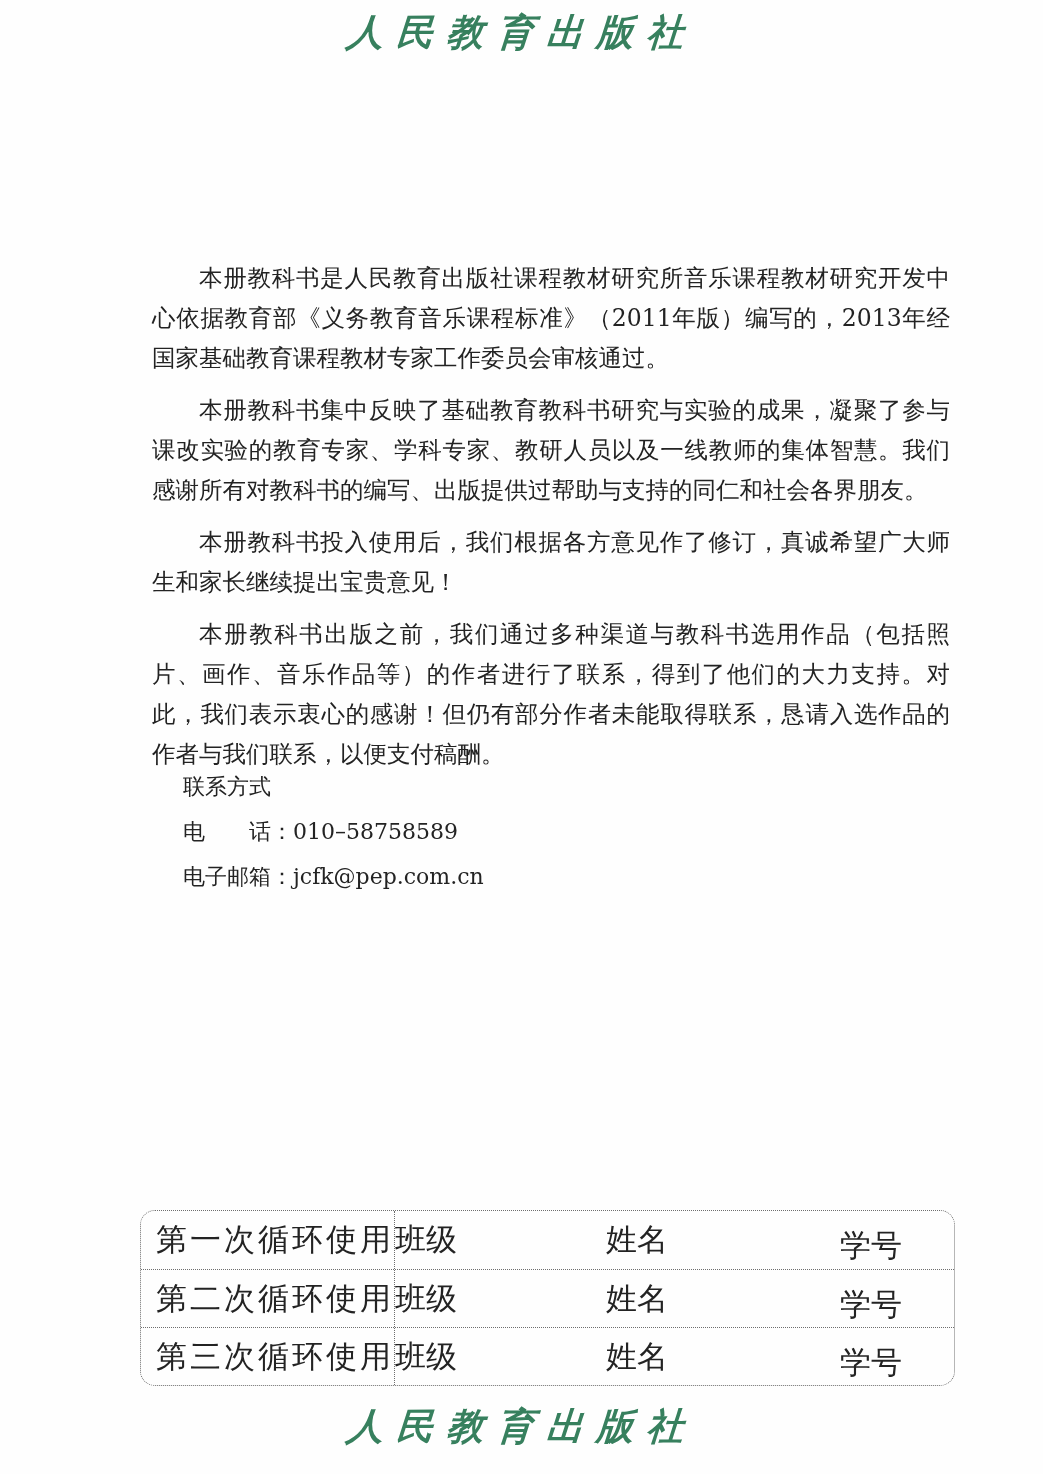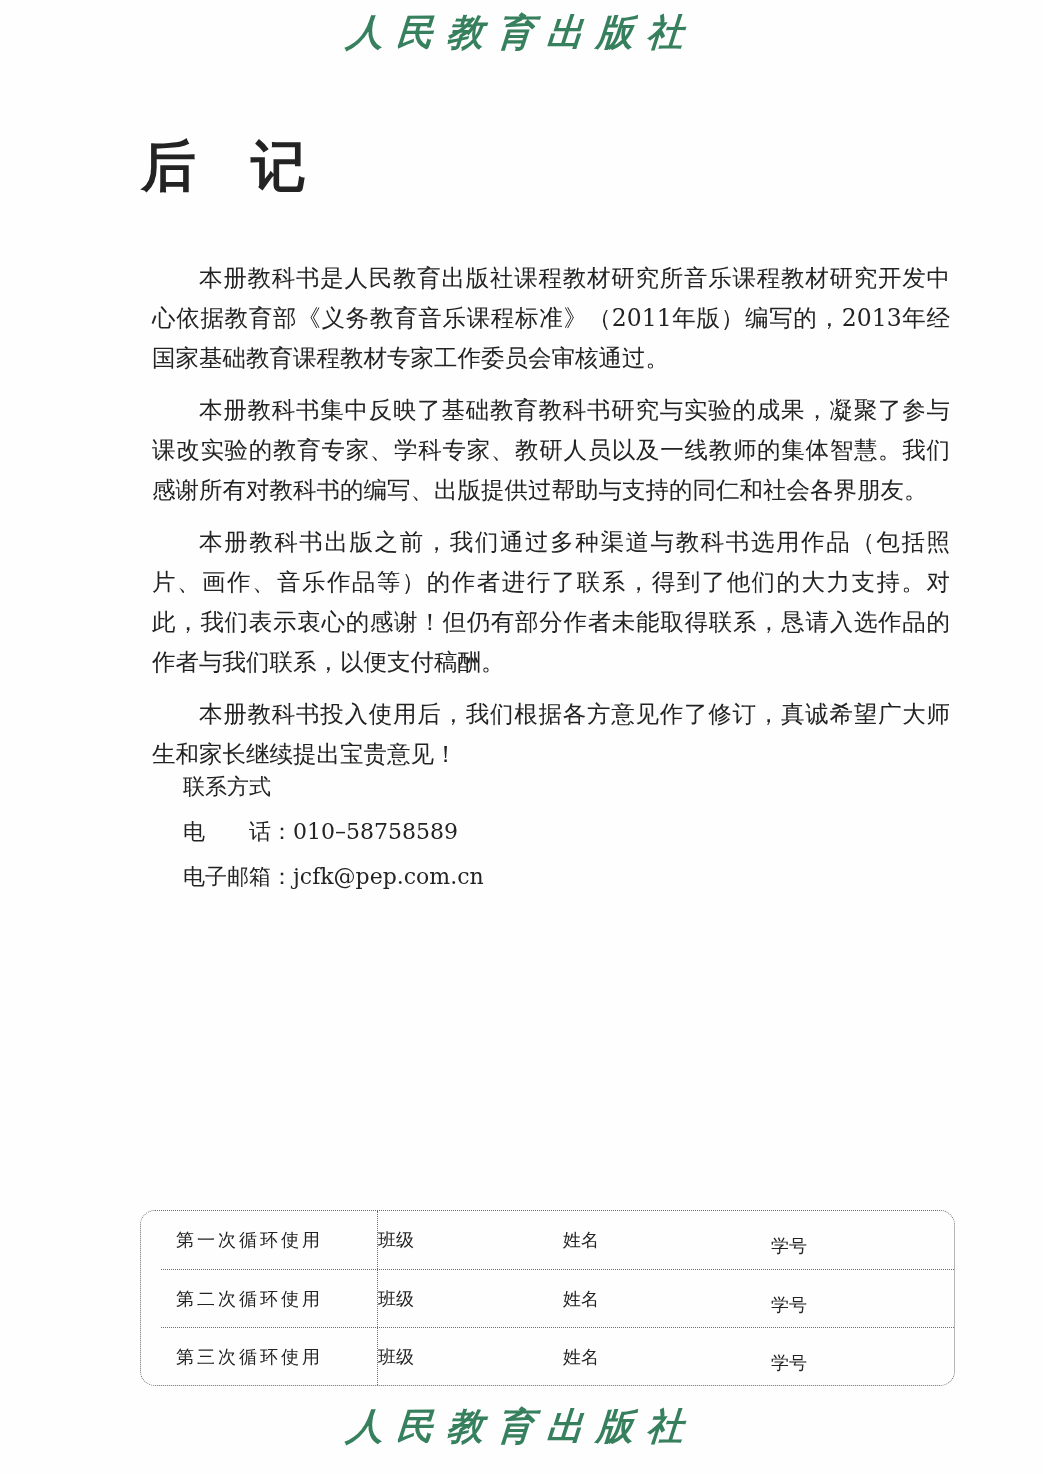--- a/index.html
+++ b/index.html
@@ -80,24 +80,23 @@
     text-align-last: justify;
   }
 
   
   .reuse-table {
     position: absolute;
     left: 140px; top: 1210px;
     width: 815px;
     border: 1.5px dotted var(--dot-border);
     border-radius: 15px;
-    font-size: 18px;
+    font-size: 31px;
     overflow: hidden;
     background: transparent;
-    padding-left: 20px;
   }
   .t-row { display: flex; height: 58px; align-items: stretch; }
   .t-row + .t-row { border-top: 1.5px dotted var(--dot-border); }
   .t-label {
     flex: 0 0 217px;
     border-right: 1.5px dotted var(--dot-border);
     display: flex; align-items: center;
     padding-left: 15px;
     letter-spacing: 3px;
     white-space: nowrap;
@@ -108,27 +107,26 @@
   .t-fields .f-2 { margin-left: 149px; }
   .t-fields .f-3 { margin-left: 172px; margin-top: 12px; }
 </style>
 </head>
 <body>
 
 <div class="page">
 
   <div class="logo logo-top">人民教育出版社</div>
 
-  <h1 class="title">后　记</h1>
 
   <div class="content">
     <p>本册教科书是人民教育出版社课程教材研究所音乐课程教材研究开发中心依据教育部《义务教育音乐课程标准》（2011年版）编写的，2013年经国家基础教育课程教材专家工作委员会审核通过。</p>
     <p>本册教科书集中反映了基础教育教科书研究与实验的成果，凝聚了参与课改实验的教育专家、学科专家、教研人员以及一线教师的集体智慧。我们感谢所有对教科书的编写、出版提供过帮助与支持的同仁和社会各界朋友。</p>
+    <p>本册教科书投入使用后，我们根据各方意见作了修订，真诚希望广大师生和家长继续提出宝贵意见！</p>
     <p>本册教科书出版之前，我们通过多种渠道与教科书选用作品（包括照片、画作、音乐作品等）的作者进行了联系，得到了他们的大力支持。对此，我们表示衷心的感谢！但仍有部分作者未能取得联系，恳请入选作品的作者与我们联系，以便支付稿酬。</p>
-    <p>本册教科书投入使用后，我们根据各方意见作了修订，真诚希望广大师生和家长继续提出宝贵意见！</p>
   </div>
 
   <div class="contact">
     <div class="row">联系方式</div>
     <div class="row"><span>电　　话：</span><span>010–58758589</span></div>
     <div class="row"><span>电子邮箱：</span><span>jcfk@pep.com.cn</span></div>
   </div>
 
 
   <div class="reuse-table">

